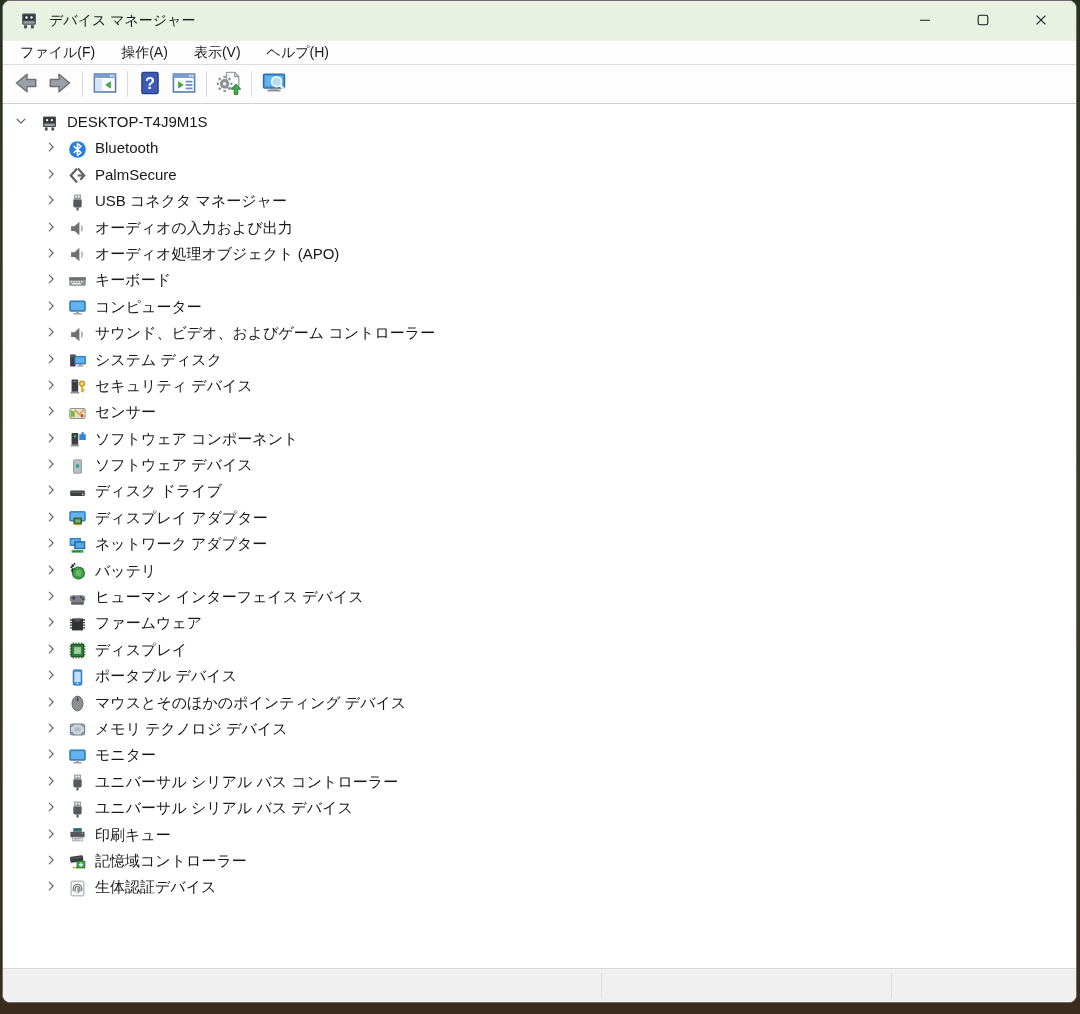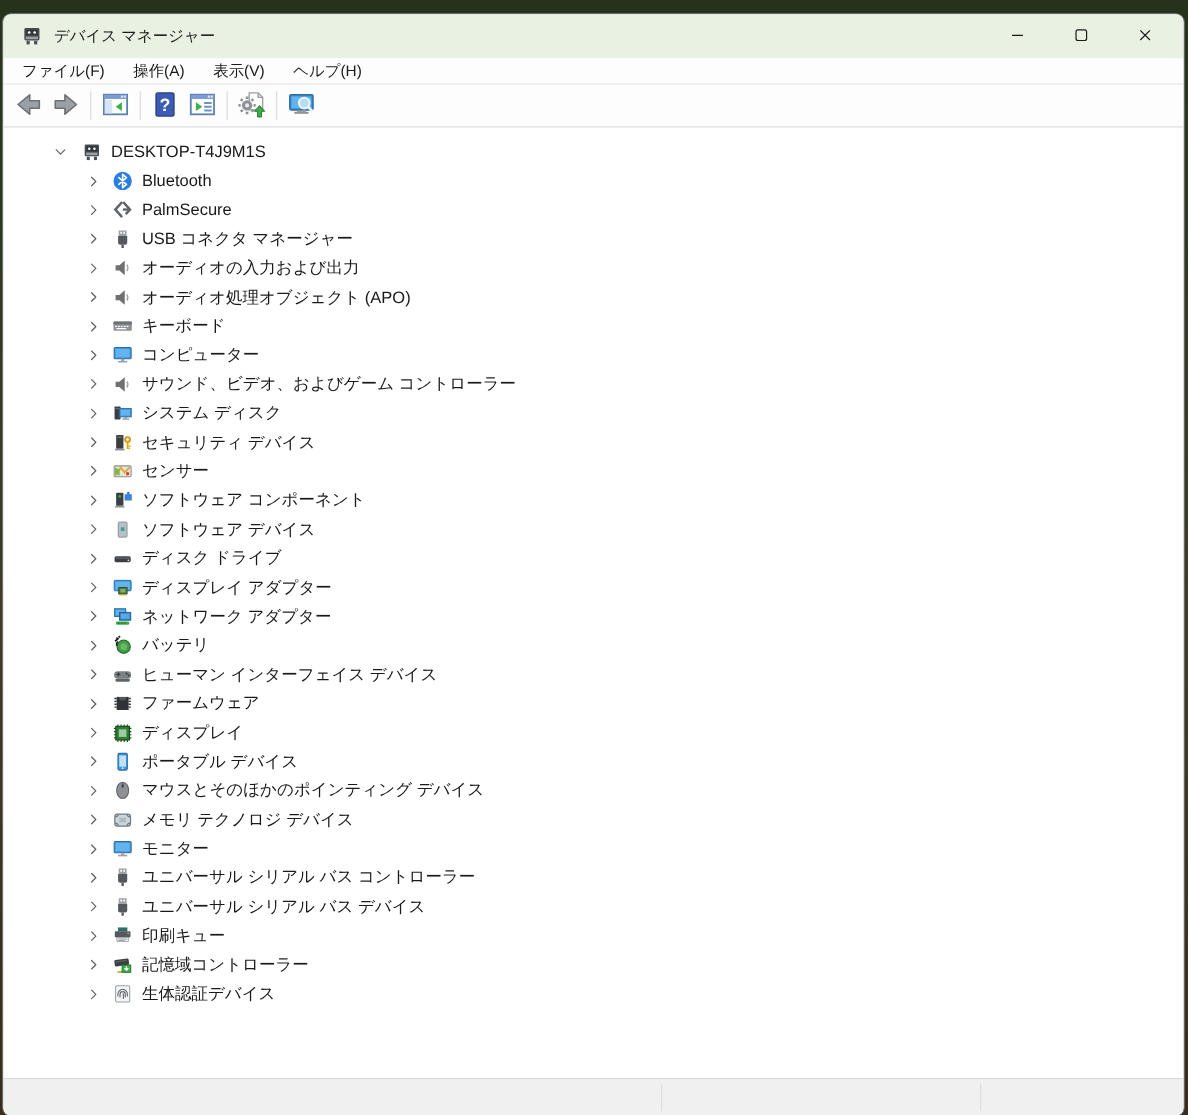--- a/index.html
+++ b/index.html
@@ -3,21 +3,21 @@
 <meta charset="utf-8">
 <style>
   * { margin:0; padding:0; box-sizing:border-box; }
   html,body { width:1080px; height:1014px; overflow:hidden; }
   body {
     font-family:"Liberation Sans","DejaVu Sans",sans-serif;
     background:linear-gradient(180deg,#26331c 0%,#2b3620 10%,#3e3c29 55%,#3a2b1d 100%);
     position:relative;
   }
   .window{
-    position:absolute; left:2px; top:12px; width:1075px; height:1003px;
+    position:absolute; left:2px; top:0; width:1075px; height:1003px;
     background:#ffffff; border-radius:8px; overflow:hidden;
     border:1px solid #6f6f6f;
     display:flex; flex-direction:column;
   }
   
   .titlebar{
     height:40px; background:#e9f2e2; display:flex; align-items:center; flex:none;
   }
   .titlebar .app-icon{ width:20px; height:20px; margin-left:16px; flex:none; }
   .titlebar .title{ margin-left:10px; font-size:14px; color:#1b1b1b; }
@@ -36,21 +36,21 @@
   .toolbar{
     height:39px; background:#fdfdfd; display:flex; align-items:center;
     border-bottom:1px solid #cfcfcf; flex:none; padding-left:6px;
   }
   .tool-btn{ width:34px; height:32px; display:flex; align-items:center; justify-content:center;
     background:none; border:none; }
   .tool-btn svg{ width:26px; height:26px; }
   .tool-sep{ width:1px; height:26px; background:#d9d9d9; margin:0 5px; }
   
   .tree{ flex:1; background:#ffffff; padding-top:9px; overflow:hidden; }
-  .tree-row{ height:26.4px; display:flex; align-items:center; padding-left:40px;margin-left:34px; }
+  .tree-row{ height:26.4px; display:flex; align-items:flex-start; padding-left:40px; }
   .tree-row.root{ padding-left:10px; }
   .chevron{ width:16px; height:16px; flex:none; margin-right:8px; display:flex;
     align-items:center; justify-content:center; }
   .tree-row.root .chevron{ margin-right:10px; }
   .chevron svg{ width:14px; height:14px; }
   .tree-icon{ width:20px; height:20px; flex:none; margin-right:8px; display:flex;
     align-items:center; justify-content:center; }
   .tree-icon svg{ width:19px; height:19px; }
   .tree-label{ font-size:15px; color:#191919; white-space:nowrap; }
   

